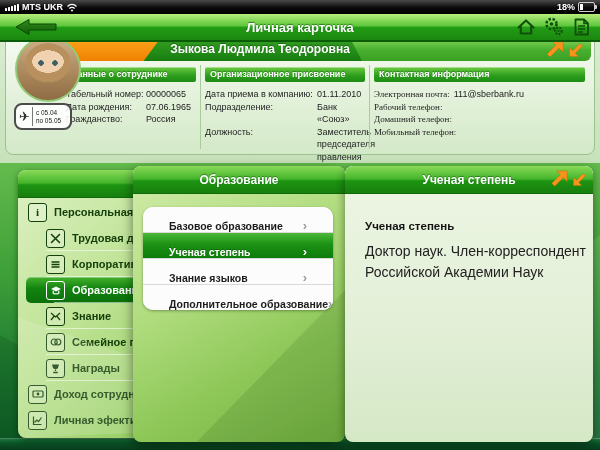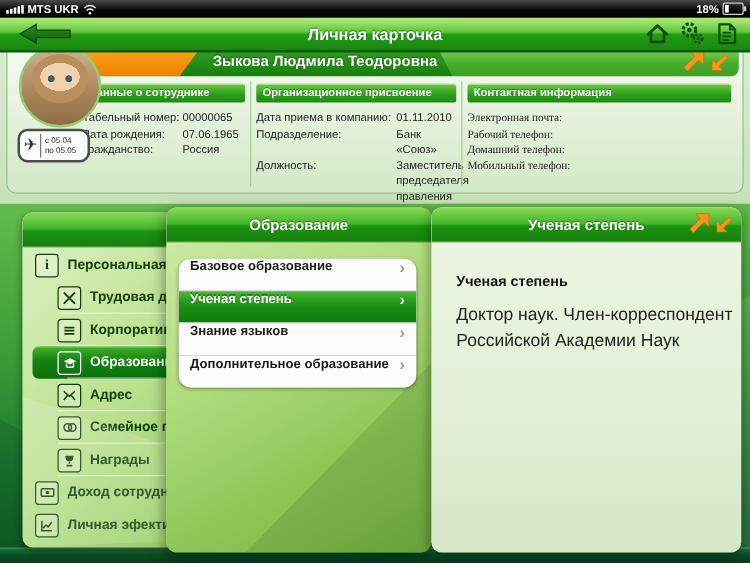--- a/index.html
+++ b/index.html
@@ -115,22 +115,22 @@
   .mico svg{display:block;}
 
   
   .submenu{position:absolute;left:133px;top:3px;width:212px;height:276px;border-radius:8px;overflow:hidden;
     background:linear-gradient(150deg,#d2ecaa 0%,#b0dc7e 40%,#8dc757 70%,#72b040 100%);
     box-shadow:0 4px 12px rgba(0,10,0,.5);z-index:2;}
   .submenu:after{content:"";position:absolute;inset:0;background:rgba(0,40,0,.10);
     clip-path:polygon(100% 45%,100% 100%,30% 100%);pointer-events:none;}
   .slist{position:absolute;left:10px;right:12px;top:41px;border-radius:10px;overflow:hidden;
     background:#fcfcfc;box-shadow:0 1px 3px rgba(0,20,0,.35);z-index:2;}
-  .srow{height:25px;display:flex;align-items:flex-start;justify-content:space-between;
-    padding:0 9px;border-bottom:1px solid #d9d9d9;cursor:pointer;background:#fcfcfc;}
+  .srow{height:25px;display:flex;align-items:flex-end;justify-content:space-between;
+    padding:0 26px;border-bottom:1px solid #d9d9d9;cursor:pointer;background:#fcfcfc;}
   .srow:last-child{border-bottom:none;}
   .srow .slabel{font-weight:bold;font-size:10.5px;color:#1c1c1c;white-space:nowrap;}
   .srow .chev{color:#9a9a9a;font-weight:bold;font-size:13px;line-height:1;}
   .srow.selected{background:linear-gradient(180deg,#4cb837 0%,#1c9114 45%,#0d7c0a 100%);}
   .srow.selected .slabel,.srow.selected .chev{color:#fff;text-shadow:0 -1px 0 rgba(0,60,0,.4);}
 
   
   .detail{position:absolute;left:345px;top:3px;width:248px;height:276px;border-radius:8px;overflow:hidden;
     background:linear-gradient(180deg,#edf6e4 0%,#e2efd6 60%,#d5e8c6 100%);
     box-shadow:0 3px 10px rgba(0,10,0,.45);z-index:3;}
@@ -268,20 +268,21 @@
             <span class="ival" style="max-width:88px">Заместитель председателя правления</span>
           </div>
         </div>
       </div>
 
       <div class="col col3">
         <div class="col-head">Контактная информация</div>
         <div class="rows">
           <div class="irow">
             <span class="ilabel">Электронная почта:</span>
+            <span class="ival">111@sberbank.ru</span>
           </div>
           <div class="irow">
             <span class="ilabel">Рабочий телефон:</span>
             <span class="ival"></span>
           </div>
           <div class="irow">
             <span class="ilabel">Домашний телефон:</span>
             <span class="ival"></span>
           </div>
           <div class="irow">
@@ -331,21 +332,21 @@
             </svg>
           </span>
           <span class="mlabel">Образование</span>
         </div>
         <div class="mrow lvl2">
           <span class="mico">
             <svg width="11" height="11" viewBox="0 0 11 11">
                 <path d="M1 2 L5.5 6 L10 2 M1 9 L4.3 5 M10 9 L6.7 5" stroke="currentColor" stroke-width="1.2" fill="none"></path>
               </svg>
           </span>
-          <span class="mlabel">Адрес</span>
+          <span class="mlabel">Знание</span>
         </div>
         <div class="mrow lvl2">
           <span class="mico">
             <svg width="12" height="10" viewBox="0 0 12 10">
                 <circle cx="4.2" cy="5" r="3" fill="none" stroke="currentColor" stroke-width="1.2"></circle>
                 <circle cx="7.8" cy="5" r="3" fill="none" stroke="currentColor" stroke-width="1.2"></circle>
               </svg>
           </span>
           <span class="mlabel">Семейное полож</span>
         </div>

